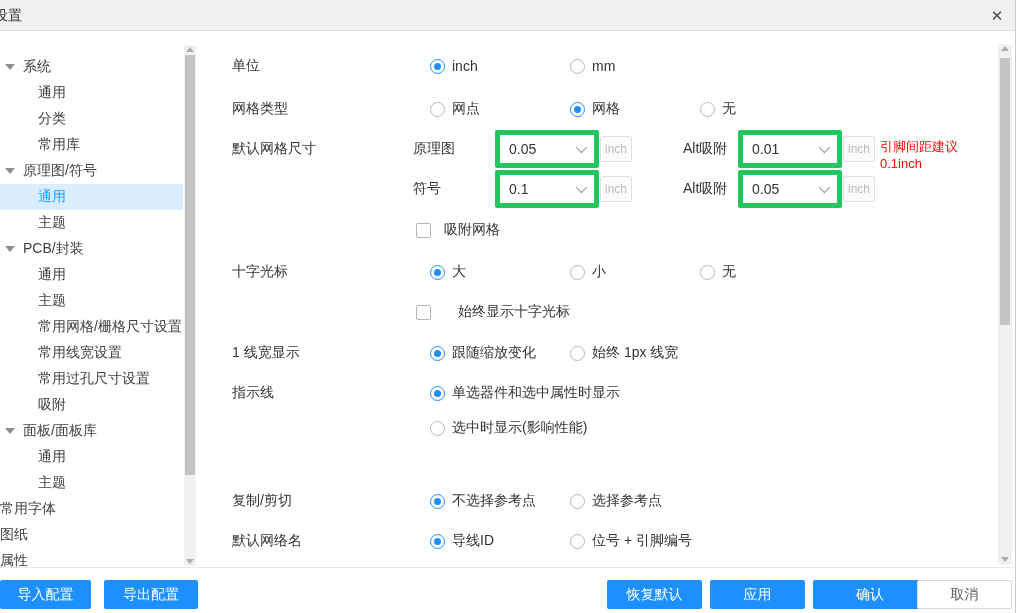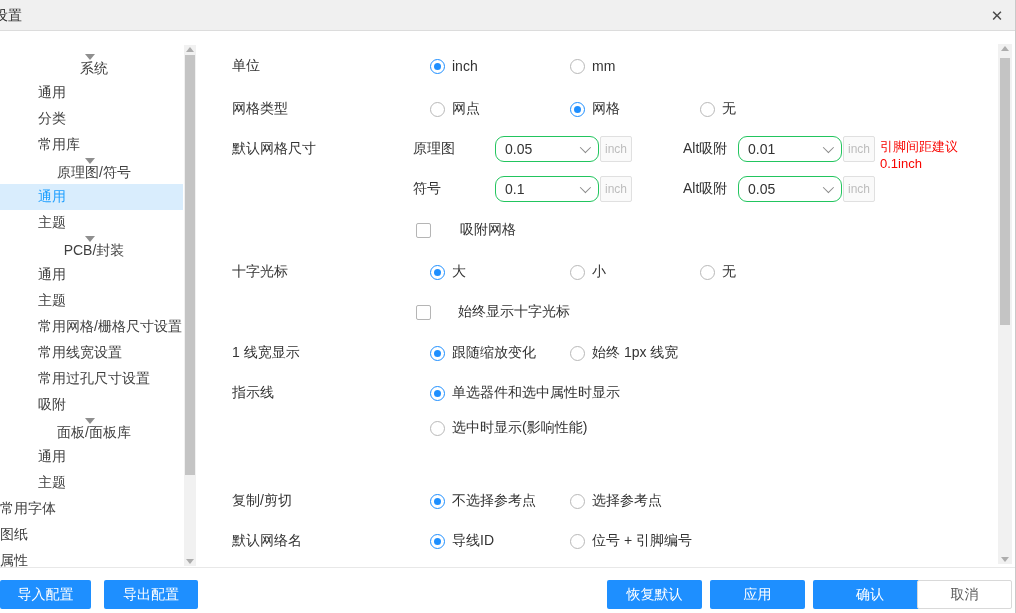--- a/index.html
+++ b/index.html
@@ -10,21 +10,21 @@
   }
   
   .titlebar{position:absolute;top:0;left:0;right:0;height:30px;background:#f0f0f0;border-bottom:1px solid #dcdcdc;}
   .title{position:absolute;left:-6px;top:7px;font-size:14px;color:#333;white-space:nowrap;}
   .close{position:absolute;right:9px;top:6px;width:18px;height:18px;display:flex;align-items:center;justify-content:center;cursor:pointer;color:#4a4a4a;font-size:15px;line-height:1;}
   
   .sidebar{position:absolute;top:31px;left:0;width:197px;bottom:45px;background:#fff;overflow:hidden;}
   .tree{position:absolute;top:23px;left:0;width:183px;}
   .titem{position:relative;height:26px;display:flex;align-items:center;color:#404040;cursor:pointer;white-space:nowrap;}
   .titem.lv0{}
-  .titem.lv0.hascaret{padding-left:5px;flex-direction:column;}
+  .titem.lv0.hascaret{padding-left:5px;}
   .titem.lv1{padding-left:38px;}
   .titem.selected{background:#d9edfd;color:#1e9fff;}
   .tri{width:0;height:0;border-left:5px solid transparent;border-right:5px solid transparent;border-top:6px solid #8f8f8f;margin-right:8px;flex:none;}
   
   .sbtrack{position:absolute;background:#f1f1f1;}
   .sb-side{left:184px;top:14px;bottom:2px;width:12px;}
   .sb-main{right:3px;top:13px;bottom:4px;width:14px;}
   .sbthumb{position:absolute;background:#c4c4c4;cursor:pointer;}
   .sb-side .sbthumb{left:1px;width:10px;top:10px;height:420px;}
   .sb-main .sbthumb{left:2px;width:10px;top:14px;height:267px;}
@@ -36,21 +36,21 @@
   .row{position:absolute;left:0;right:24px;height:18px;}
   .row.tall{height:26px;}
   .lbl{position:absolute;left:35px;top:50%;transform:translateY(-50%);color:#333;white-space:nowrap;}
   .sublbl{position:absolute;top:50%;transform:translateY(-50%);color:#333;white-space:nowrap;}
   .opt{position:absolute;display:flex;align-items:center;gap:7px;top:50%;transform:translateY(-50%);cursor:pointer;white-space:nowrap;color:#333;}
   .c1{left:233px;}.c2{left:373px;}.c3{left:503px;}
   .rb{flex:none;width:15px;height:15px;border:1px solid #b8b8b8;border-radius:50%;background:#fff;position:relative;box-sizing:border-box;}
   .rb.checked{border:1px solid #1e8fff;}
   .rb.checked::after{content:"";position:absolute;left:50%;top:50%;width:7px;height:7px;margin:-3.5px 0 0 -3.5px;border-radius:50%;background:#1e8fff;}
   .cb{flex:none;width:15px;height:15px;border:1px solid #b5b5b5;border-radius:2px;background:#fff;box-sizing:border-box;margin-right:3px;}
-  .sel{position:absolute;top:50%;transform:translateY(-50%);width:104px;height:26px;box-sizing:border-box;border:1px solid #22c55e;border-radius:9px;background:#fff;display:flex;align-items:center;justify-content:space-between;padding:0 10px 0 9px;cursor:pointer;}
+  .sel{position:absolute;top:50%;transform:translateY(-50%);width:104px;height:38px;box-sizing:border-box;border:5px solid #22c55e;border-radius:2px;background:#fff;display:flex;align-items:center;justify-content:space-between;padding:0 10px 0 9px;cursor:pointer;}
   .chev{width:7px;height:7px;border-right:1.5px solid #8a8a8a;border-bottom:1.5px solid #8a8a8a;transform:rotate(45deg) translateY(-2px);flex:none;}
   .addon{position:absolute;top:50%;transform:translateY(-50%);width:32px;height:26px;box-sizing:border-box;border:1px solid #e0e0e0;border-radius:2px;background:#fafafa;color:#bdbdbd;font-size:12px;display:flex;align-items:center;justify-content:center;}
   .hint{position:absolute;left:683px;top:107px;color:#f80500;font-size:13px;line-height:17px;white-space:nowrap;}
   
   .footer{position:absolute;left:0;right:0;bottom:0;height:45px;background:#fff;border-top:1px solid #e8e8e8;}
   .btn{position:absolute;top:12px;height:29px;box-sizing:border-box;background:#1e8fff;color:#fff;border:none;border-radius:2px;font-size:14px;font-family:inherit;display:flex;align-items:center;justify-content:center;cursor:pointer;}
   .btn.ghost{background:#fff;border:1px solid #d9d9d9;color:#595959;}
   .b-import{left:0;width:91px;}
   .b-export{left:104px;width:94px;}
   .b-restore{left:607px;width:95px;}
@@ -202,21 +202,21 @@
       <div class="addon" style="left:403px">inch</div>
       <span class="sublbl" style="left:486px">Alt吸附</span>
       <div class="sel" style="left:541px">
           <span>0.05</span>
           <i class="chev"></i>
         </div>
       <div class="addon" style="left:646px">inch</div>
     </div>
 
     <div class="row" style="top:190px">
-      <label class="opt" style="left:219px;gap:26px">
+      <label class="opt" style="left:219px;gap:10px">
           <span class="cb"></span>
           <span>吸附网格</span>
         </label>
     </div>
 
     <div class="row" style="top:232px">
       <span class="lbl">十字光标</span>
       <label class="opt c1">
           <span class="rb checked"></span>
           <span>大</span>

